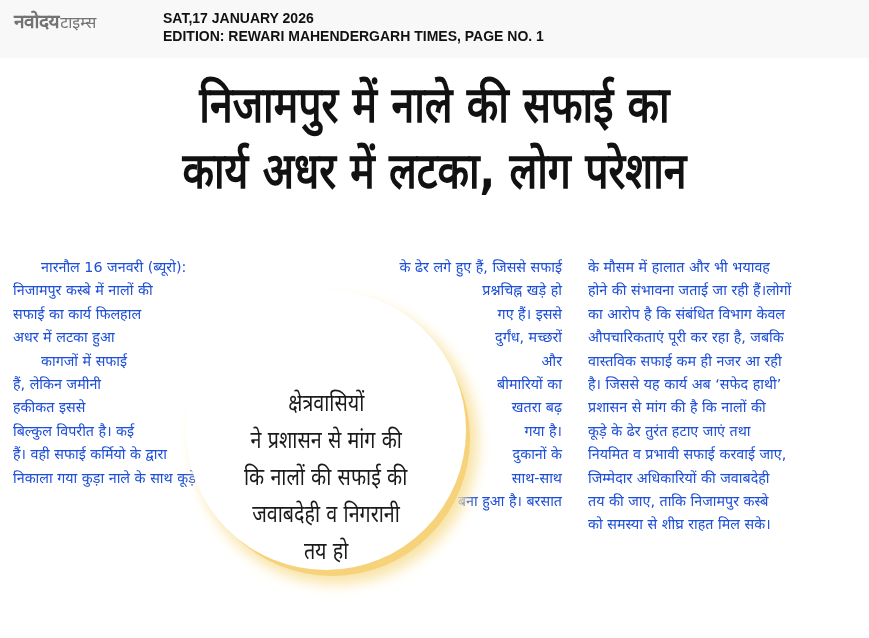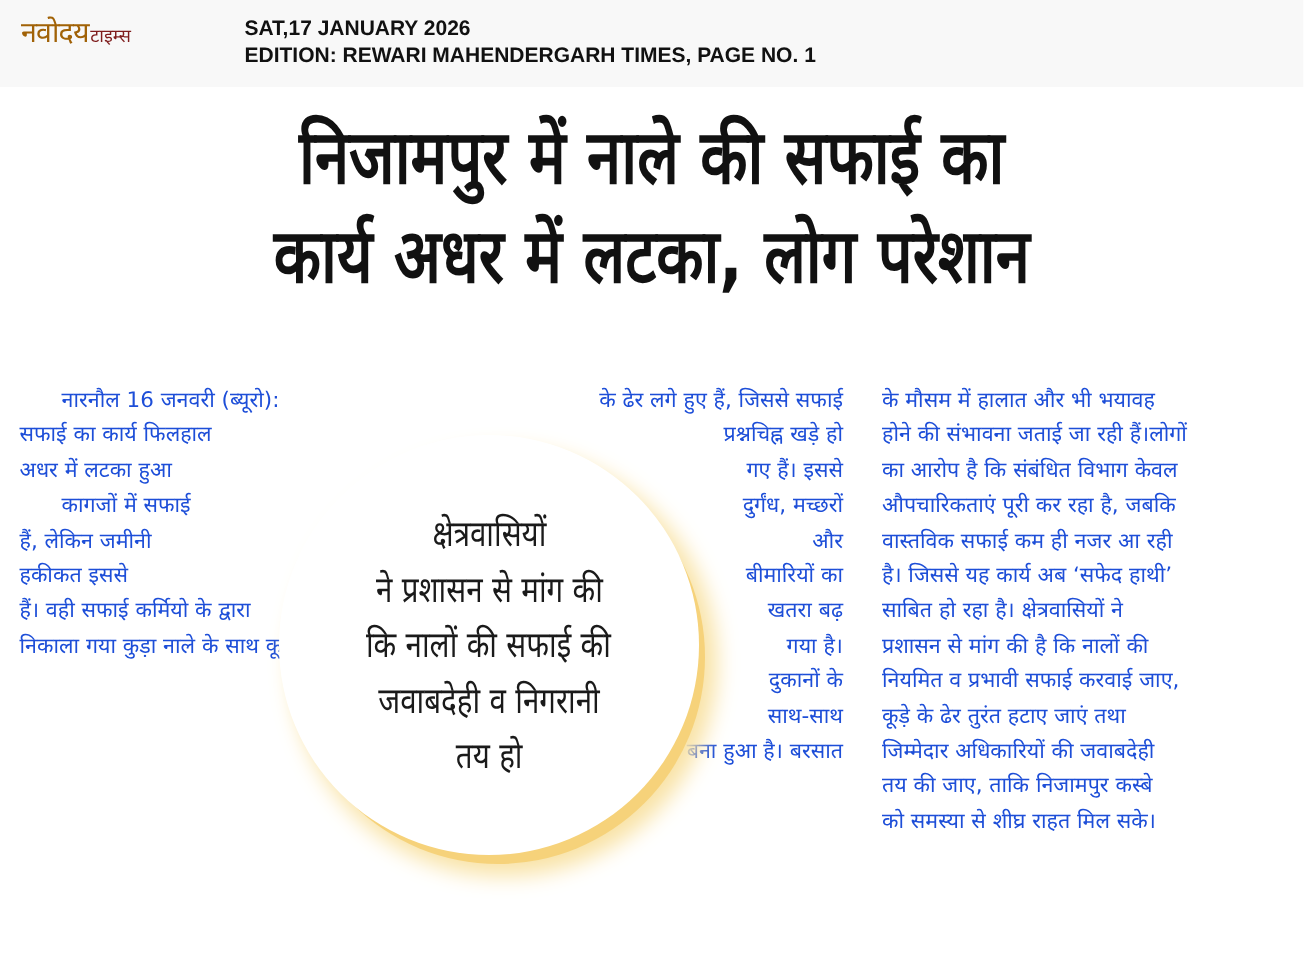--- a/index.html
+++ b/index.html
@@ -13,26 +13,26 @@
   .topbar {
     position: absolute; left: 0; top: 0; width: 869px; height: 58px;
     background: #f8f8f8;
   }
   .logo {
     position: absolute; left: 14px; top: 8px;
     display: flex; align-items: baseline;
   }
   .logo-main {
     font-family: "DejaVu Sans", sans-serif;
-    font-weight: normal; font-size: 19px; color: #a16207;
+    font-weight: bold; font-size: 19px; color: #737373;
     letter-spacing: -0.5px;
   }
   .logo-sub {
     font-family: "DejaVu Sans", sans-serif;
-    font-size: 12px; color: #7f1d1d; margin-left: 1px;
+    font-size: 16px; color: #737373; margin-left: 1px;
   }
   .meta {
     position: absolute; left: 163px; top: 9px;
     font-family: "Liberation Sans", sans-serif;
     font-weight: bold; font-size: 14px; line-height: 18px; color: #111;
   }
   .headline {
     position: absolute; left: 0; top: 72px; width: 869px;
     text-align: center;
     font-family: "DejaVu Sans", sans-serif;
@@ -50,21 +50,21 @@
   .c1 { left: 13px; width: 186px; }
   .c2 { left: 300px; width: 262px; text-align: right; }
   .c3 { left: 588px; width: 268px; }
   .line { display: block; white-space: nowrap; overflow: visible; }
   .indent { padding-left: 28px; }
   .callout {
     position: absolute; left: 186px; top: 290px;
     width: 280px; height: 280px; border-radius: 50%;
     background: #ffffff;
     box-shadow: 6px 8px 0 -2px #f6d27a, 10px 12px 14px 2px #f9e3a6;
-    display: flex; flex-direction: column; align-items: center; justify-content: center;
+    display: flex; flex-direction: column; align-items: center; justify-content: flex-end;
     text-align: center;
   }
   .callout-text {
     font-family: "DejaVu Sans", sans-serif;
     font-size: 24px; line-height: 37px; color: #1a1a1a;
     transform: scaleX(0.82);
     white-space: nowrap;
   }
 </style>
 </head>
@@ -81,25 +81,27 @@
   </div>
 </div>
 
 <div class="headline">
   <div>निजामपुर में नाले की सफाई का</div>
   <div>कार्य अधर में लटका, लोग परेशान</div>
 </div>
 
 <div class="col c1">
   <span class="line indent">नारनौल 16 जनवरी (ब्यूरो):</span>
+  <span class="line">निजामपुर कस्बे में नालों की</span>
   <span class="line">सफाई का कार्य फिलहाल</span>
   <span class="line">अधर में लटका हुआ</span>
   <span class="line indent">कागजों में सफाई</span>
   <span class="line">हैं, लेकिन जमीनी</span>
   <span class="line">हकीकत इससे</span>
+  <span class="line">बिल्कुल विपरीत है। कई</span>
   <span class="line">हैं। वही सफाई कर्मियो के द्वारा</span>
   <span class="line">निकाला गया कुड़ा नाले के साथ कूड़े</span>
 </div>
 
 <div class="col c2">
   <span class="line">के ढेर लगे हुए हैं, जिससे सफाई</span>
   <span class="line">प्रश्नचिह्न खड़े हो</span>
   <span class="line">गए हैं। इससे</span>
   <span class="line">दुर्गंध, मच्छरों</span>
   <span class="line">और</span>
@@ -111,24 +113,23 @@
   <span class="line">गंदगी का आलम बना हुआ है। बरसात</span>
 </div>
 
 <div class="col c3">
   <span class="line">के मौसम में हालात और भी भयावह</span>
   <span class="line">होने की संभावना जताई जा रही हैं।लोगों</span>
   <span class="line">का आरोप है कि संबंधित विभाग केवल</span>
   <span class="line">औपचारिकताएं पूरी कर रहा है, जबकि</span>
   <span class="line">वास्तविक सफाई कम ही नजर आ रही</span>
   <span class="line">है। जिससे यह कार्य अब ‘सफेद हाथी’</span>
-  <span class="line">साबित हो रहा है। क्षेत्रवासियों ने</span>
   <span class="line">प्रशासन से मांग की है कि नालों की</span>
+  <span class="line">कूड़े के ढेर तुरंत हटाए जाएं तथा</span>
   <span class="line">नियमित व प्रभावी सफाई करवाई जाए,</span>
-  <span class="line">कूड़े के ढेर तुरंत हटाए जाएं तथा</span>
   <span class="line">जिम्मेदार अधिकारियों की जवाबदेही</span>
   <span class="line">तय की जाए, ताकि निजामपुर कस्बे</span>
   <span class="line">को समस्या से शीघ्र राहत मिल सके।</span>
 </div>
 
 <div class="callout">
   <div class="callout-text">क्षेत्रवासियों</div>
   <div class="callout-text">ने प्रशासन से मांग की</div>
   <div class="callout-text">कि नालों की सफाई की</div>
   <div class="callout-text">जवाबदेही व निगरानी</div>

